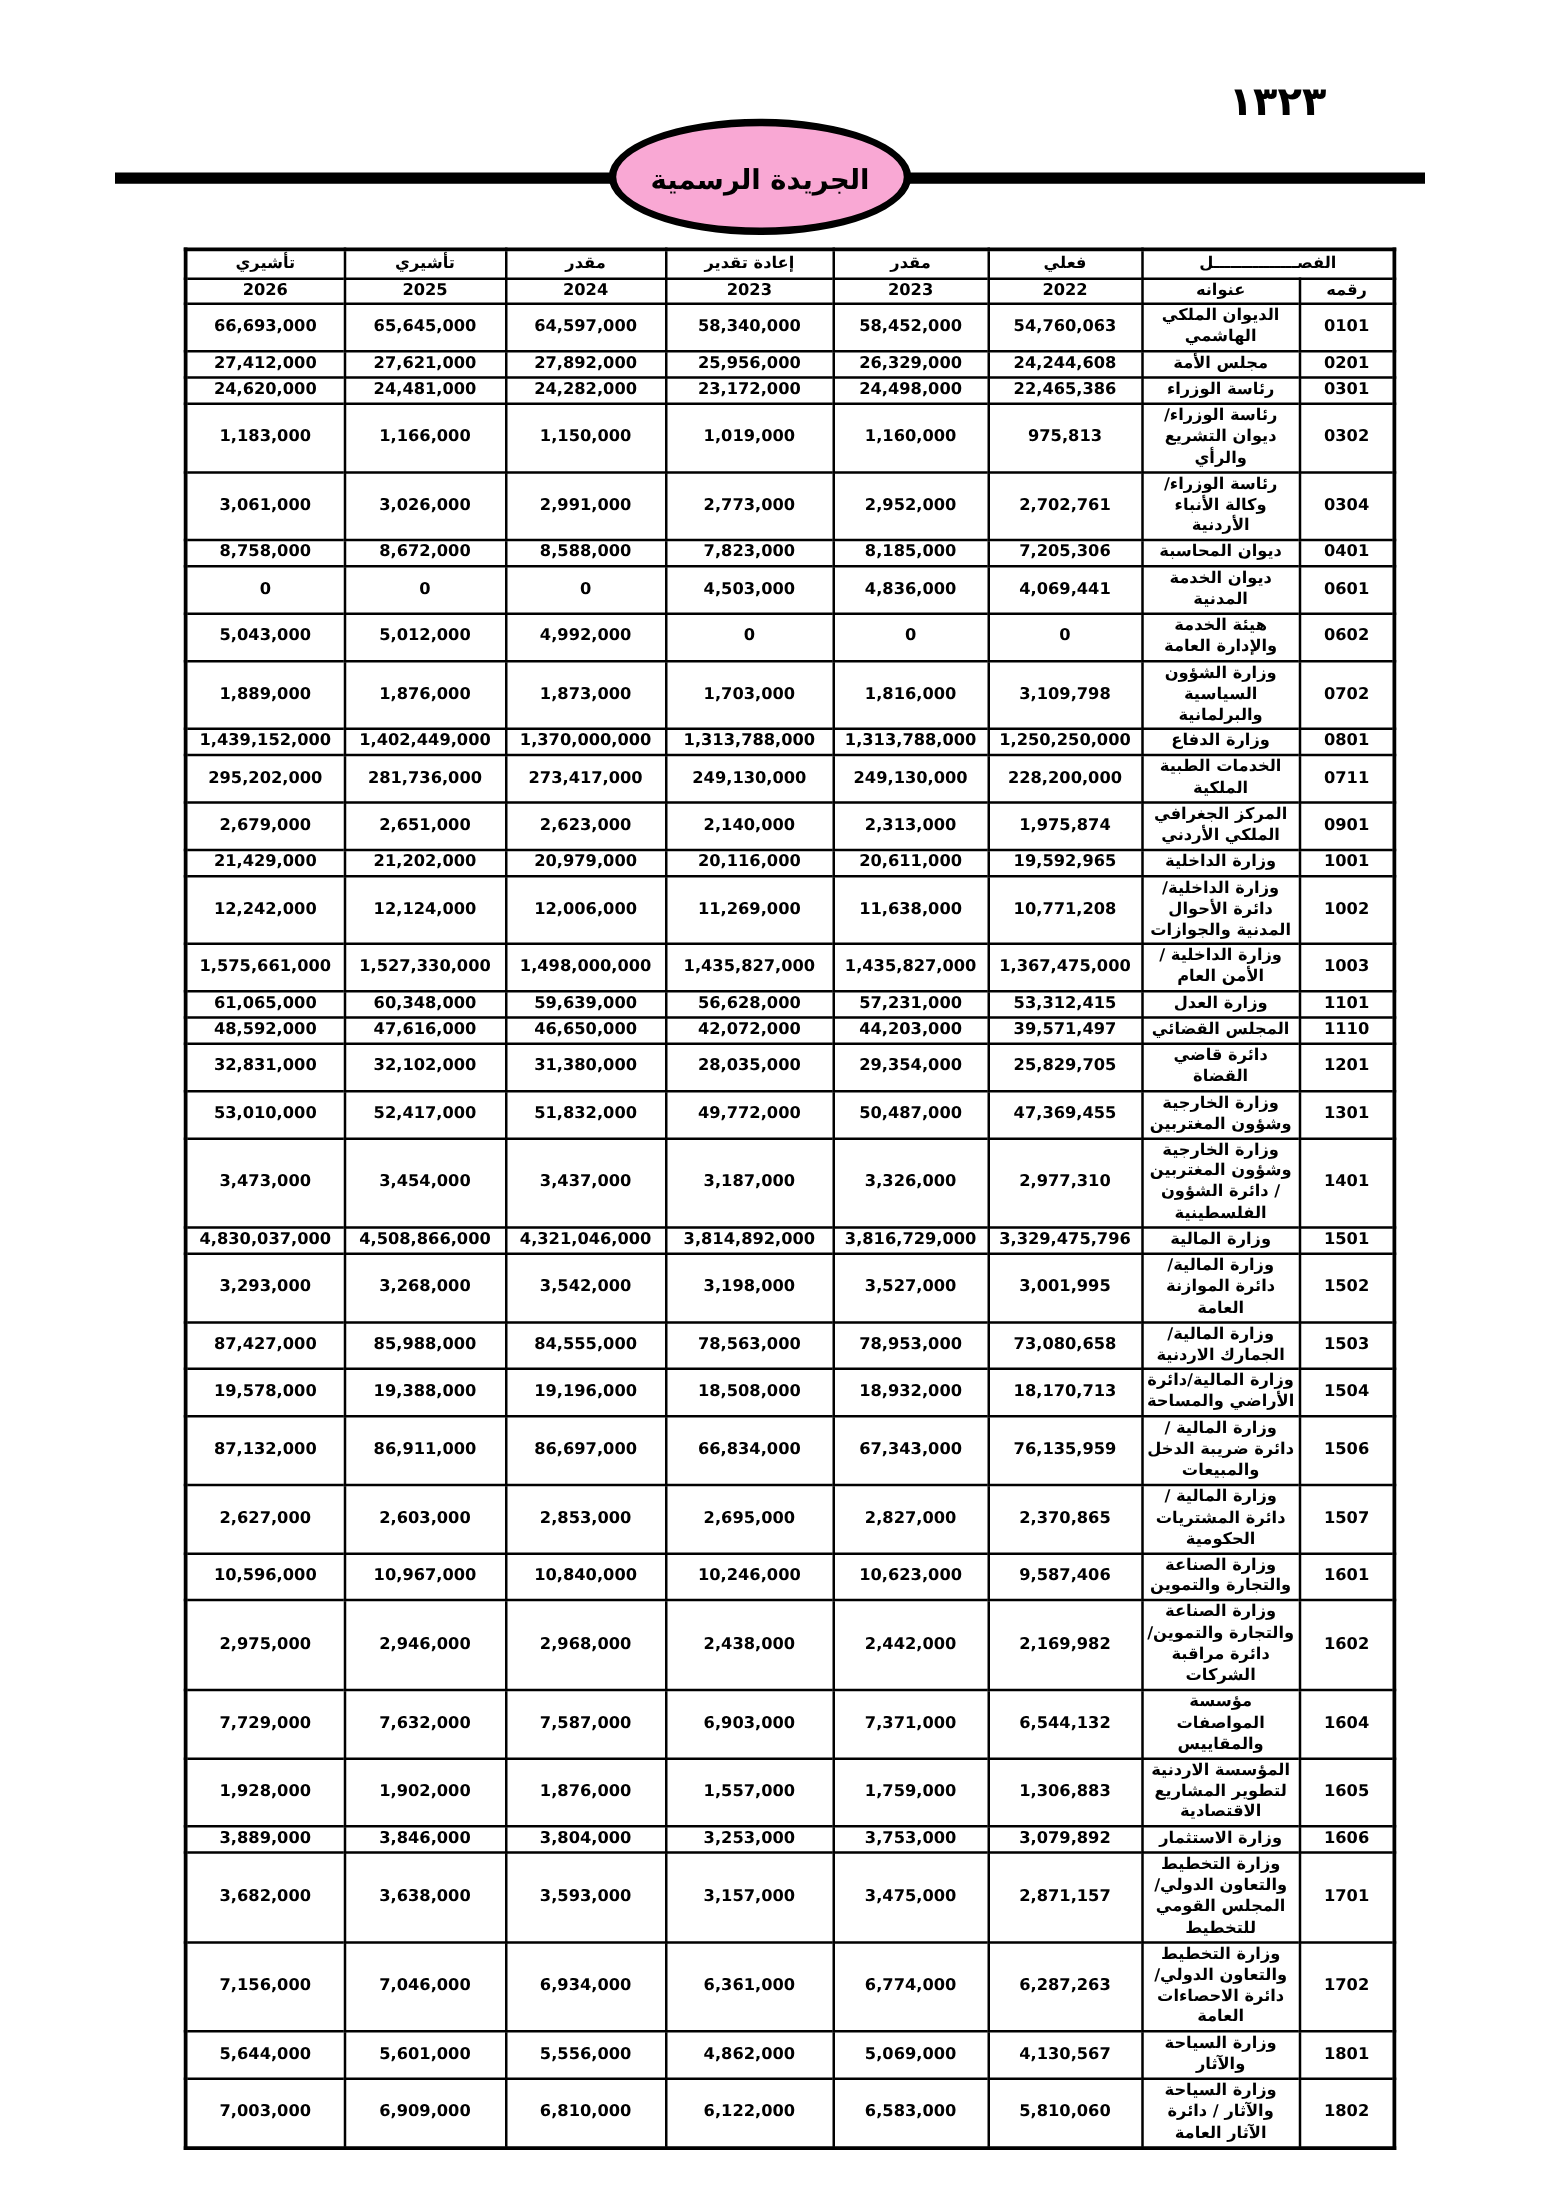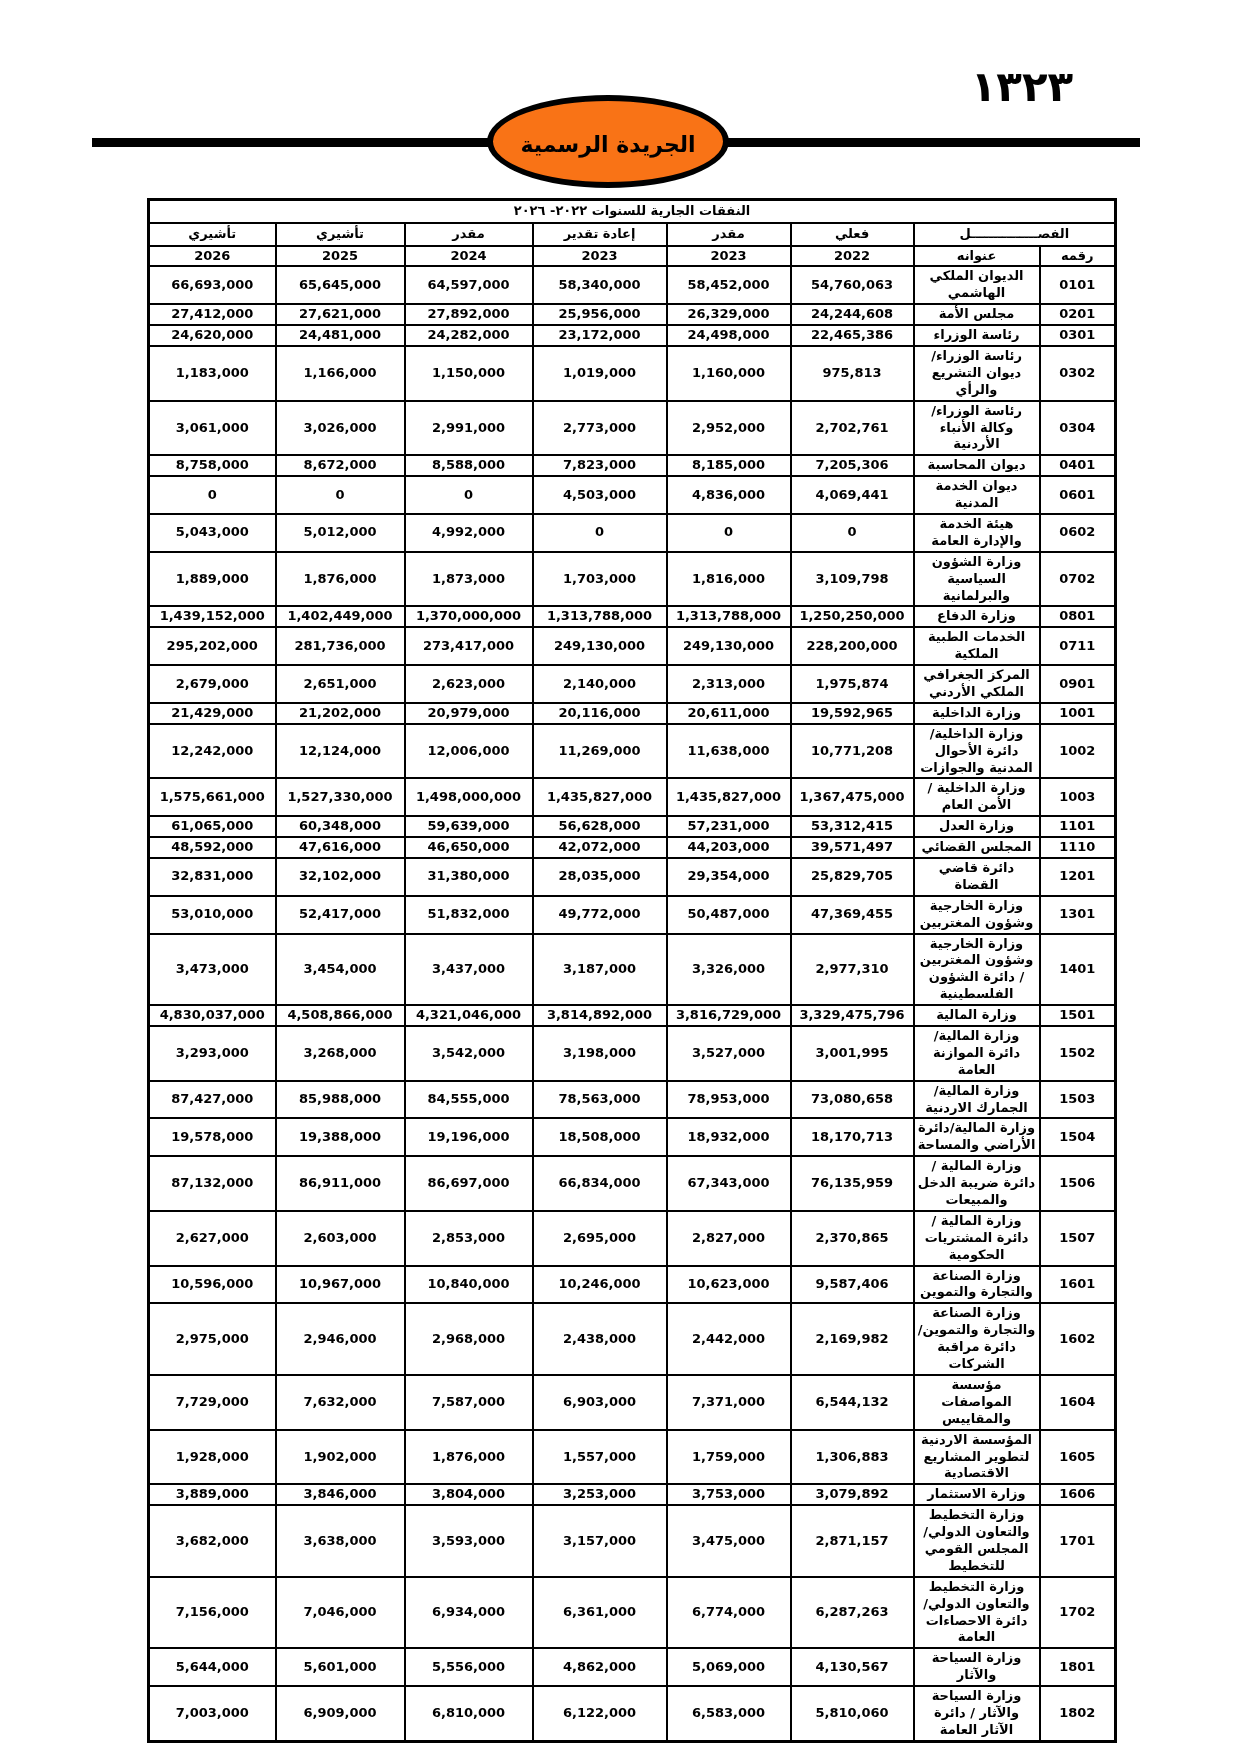--- a/index.html
+++ b/index.html
@@ -8,34 +8,34 @@
     width: 1241px; height: 1755px;
     position: relative;
     font-family: "DejaVu Sans", sans-serif;
     color: #000;
     overflow: hidden;
   }
   
   .page-number {
     position: absolute;
     top: 62px; left: 952px; width: 140px;
-    font-size: 42px; font-weight: bold;
+    font-size: 32px; font-weight: bold;
     letter-spacing: 8px;
     text-align: center;
     white-space: nowrap;
   }
   .header-rule {
     position: absolute;
     top: 138px; left: 92px; width: 1048px; height: 9px;
     background: #000;
   }
   .gazette-banner {
     position: absolute;
     top: 95px; left: 487px; width: 242px; height: 93px;
-    background: #f97316;
+    background: #f9a8d4;
     border: 6px solid #000;
     border-radius: 50%;
     display: flex; align-items: center; justify-content: center;
     z-index: 2;
     text-align: right;
   }
   .gazette-banner span {
     font-size: 22px; font-weight: bold;
     direction: rtl;
     padding-top: 6px;
@@ -86,23 +86,20 @@
     <col style="width:76px">
     <col style="width:126px">
     <col style="width:123px">
     <col style="width:124px">
     <col style="width:134px">
     <col style="width:128px">
     <col style="width:129px">
     <col style="width:127px">
   </colgroup>
   <thead>
-    <tr class="subtitle-row">
-      <td colspan="8">النفقات الجارية للسنوات ٢٠٢٢- ٢٠٢٦</td>
-    </tr>
     <tr class="type-row">
       <td colspan="2">الفصـــــــــــــــل</td>
       <td>فعلي</td>
       <td>مقدر</td>
       <td>إعادة تقدير</td>
       <td>مقدر</td>
       <td>تأشيري</td>
       <td>تأشيري</td>
     </tr>
     <tr class="year-row">

